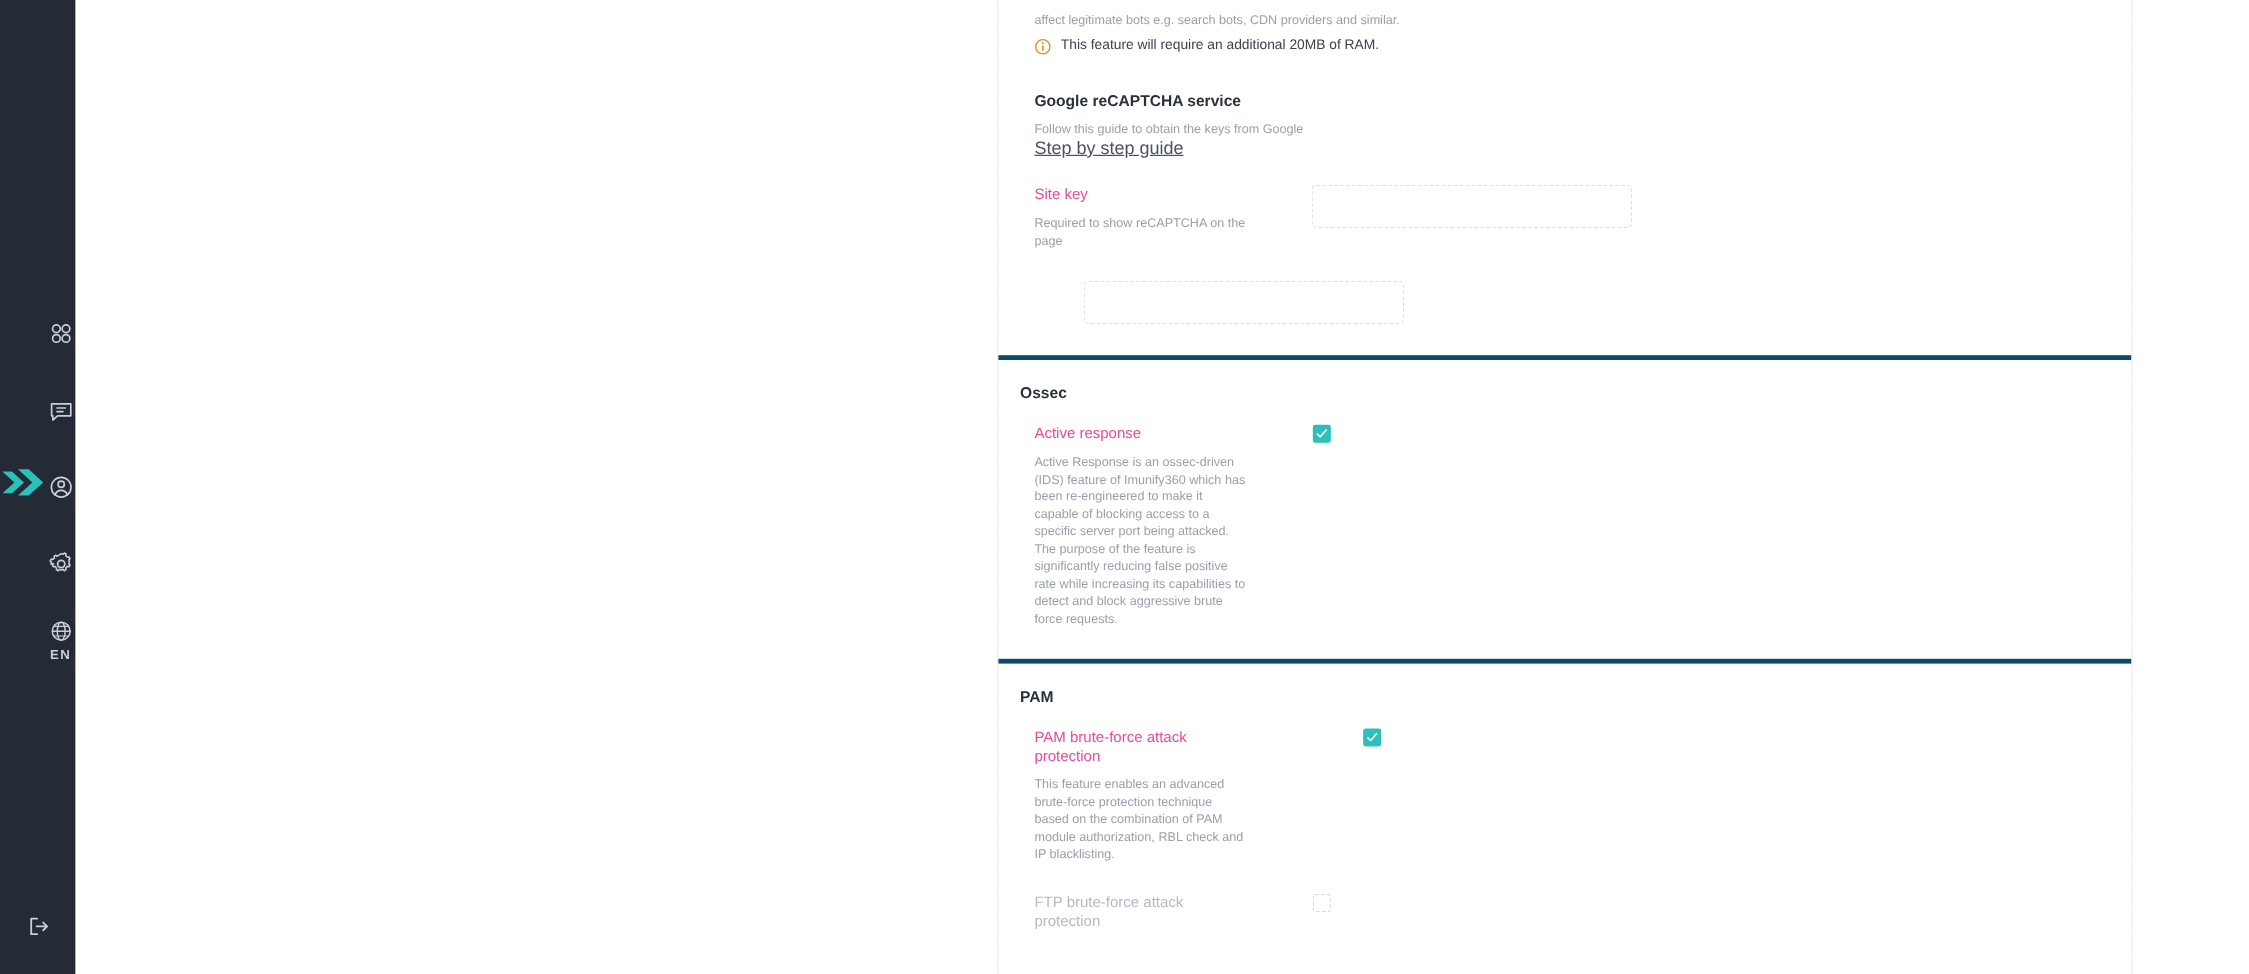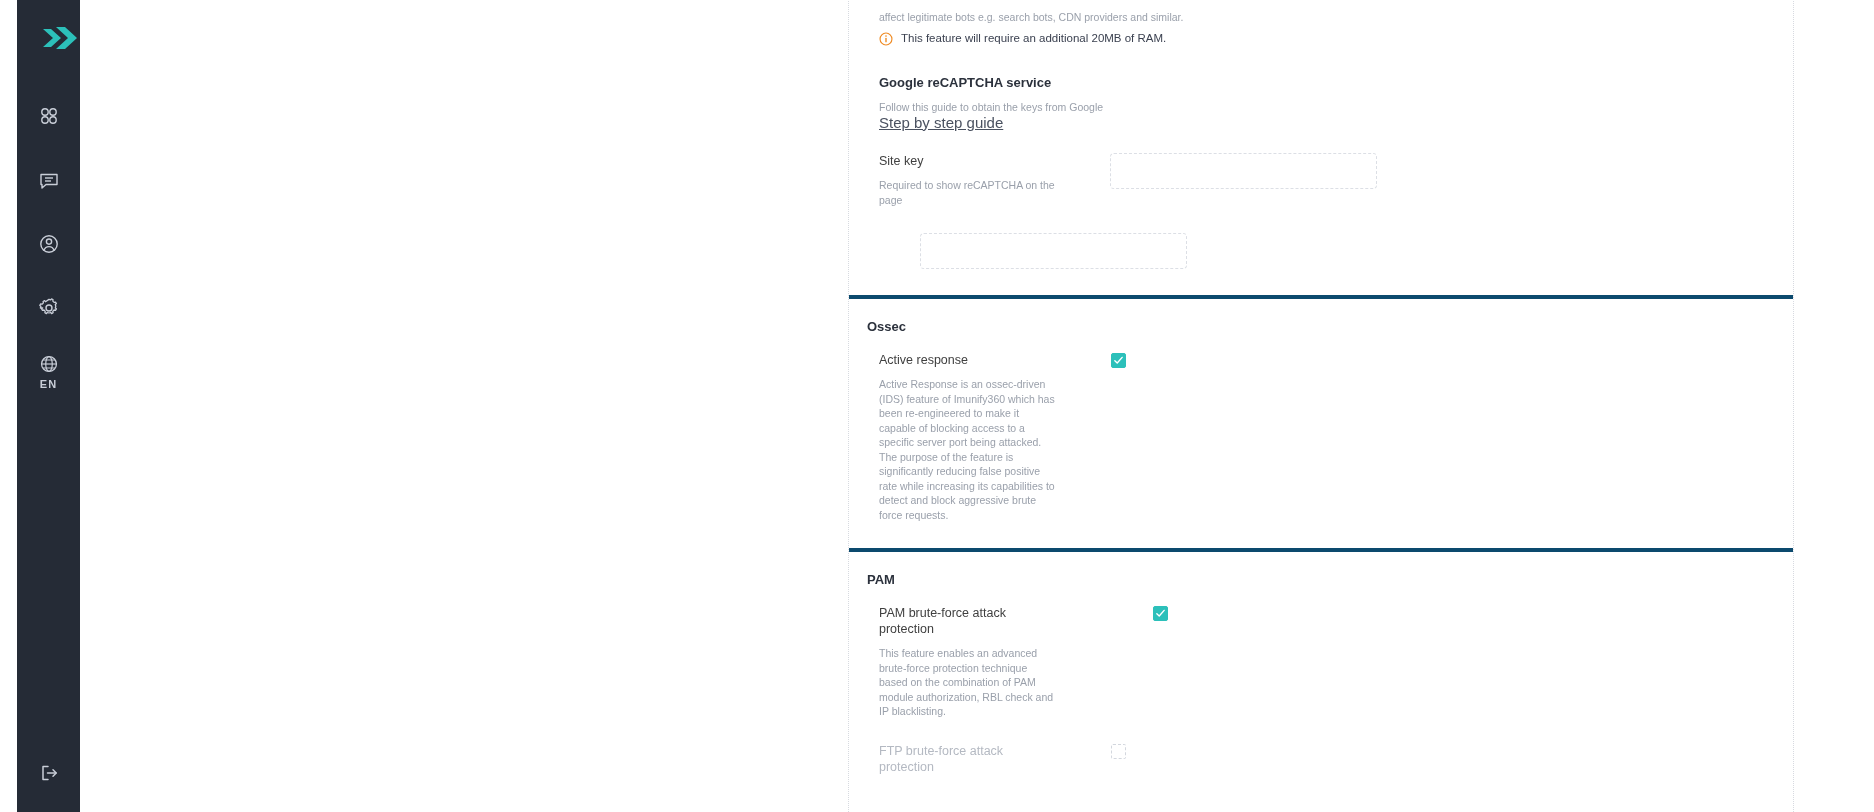--- a/index.html
+++ b/index.html
@@ -19,24 +19,23 @@
     width: 1874px;
     height: 812px;
   }
 
   
   .sidebar {
     width: 63px;
     min-width: 63px;
     background: #252b36;
     display: flex;
-    flex-direction: column;
-    align-items: flex-end;
+    flex-direction: row;
+    align-items: center;
     position: relative;
-    margin-left: 17px;
   }
   .logo {
     margin-top: 20px;
     margin-bottom: 28px;
     width: 40px;
     height: 36px;
     display: flex;
     align-items: center;
     justify-content: center;
   }
@@ -116,21 +115,21 @@
     box-sizing: border-box;
   }
   .row-control {
     flex: 1;
     padding-left: 0px;
     display: flex;
     align-items: flex-start;
   }
   .field-label {
     font-size: 12.5px;
-    color: #404040;
+    color: #ec4899;
     line-height: 16px;
     margin-bottom: 9px;
   }
   .field-label.disabled {
     color: #b4b9c2;
   }
   .field-desc {
     font-size: 10.5px;
     color: #9aa0ab;
     line-height: 14.5px;

